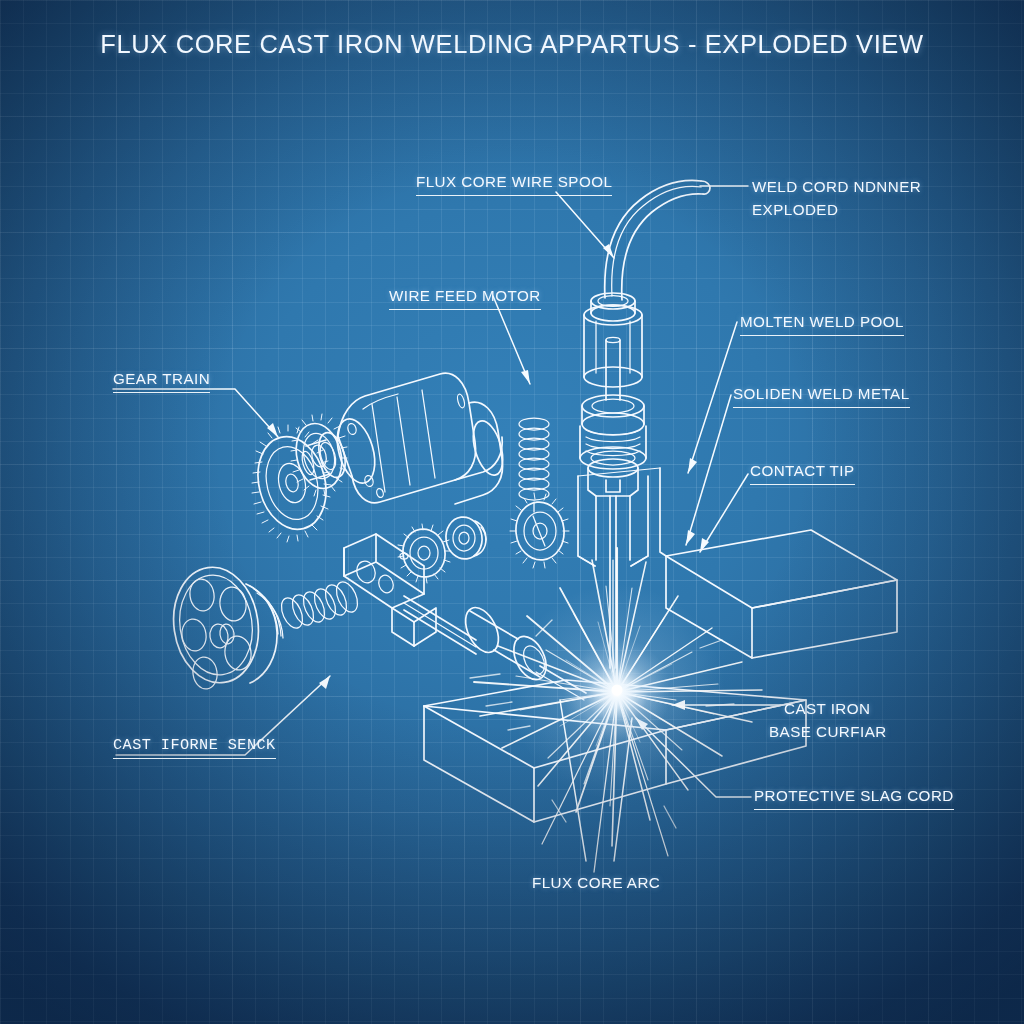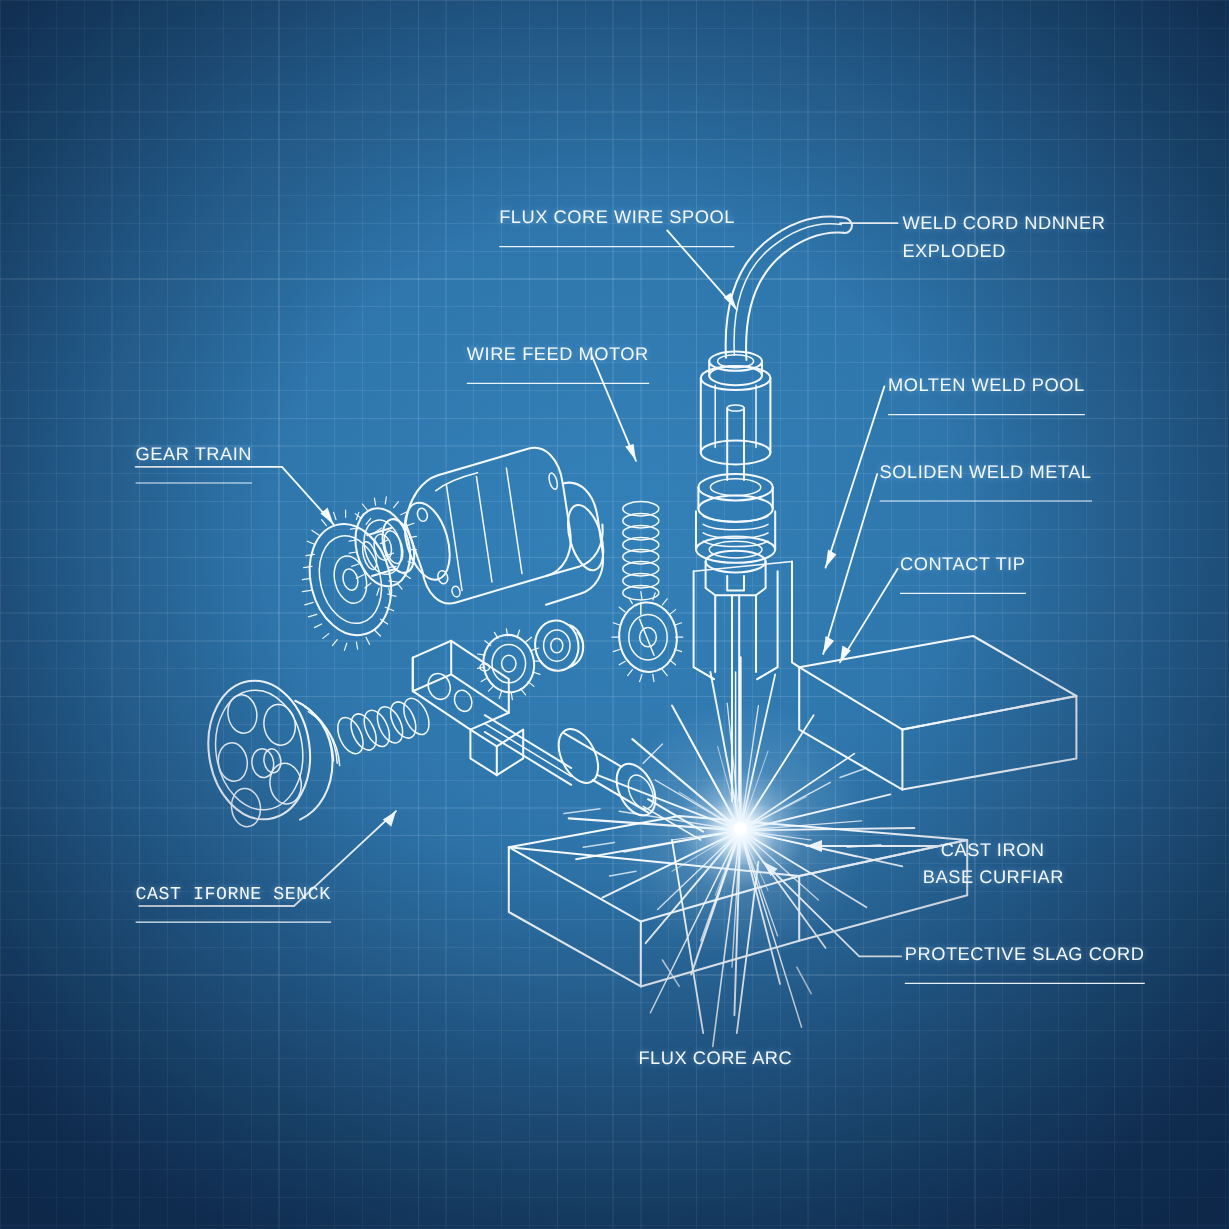--- a/index.html
+++ b/index.html
@@ -27,21 +27,21 @@
   .ttl{
     position:absolute;left:0;right:0;top:30px;text-align:center;
     color:#f2f8ff;font-size:25.5px;letter-spacing:.6px;font-weight:400;
     text-shadow:0 0 7px rgba(180,220,255,.45);
   }
   .lbl{
     position:absolute;color:#f4f9ff;font-size:15.2px;letter-spacing:.45px;
     white-space:pre;line-height:1.33;
     text-shadow:0 0 5px rgba(170,215,255,.5);
   }
-  .lbl.u{border-bottom:1.4px solid rgba(248,252,255,.93);padding-bottom:13px;}
+  .lbl.u{border-bottom:1.4px solid rgba(248,252,255,.93);padding-bottom:3px;}
 </style>
 </head>
 <body>
 
 <div id="stage">
 
   <div id="gridlayer"></div>
 
   <svg id="art" viewBox="0 0 1024 1024">
     <defs>
@@ -376,20 +376,21 @@
         <path d="M508 730 L530 726"></path>
       </g>
       <circle cx="617" cy="692" r="54" fill="url(#coreGlow)"></circle>
       <circle cx="617" cy="692" r="20" fill="url(#coreGlow)"></circle>
       <circle cx="617" cy="690" r="5.5" fill="#ffffff"></circle>
     </g>
   </svg>
 
   <div id="vignette"></div>
 
+  <div class="ttl">FLUX CORE CAST IRON WELDING APPARTUS - EXPLODED VIEW</div>
 
   <div id="labels">
       <div class="lbl u" style="left: 416px; top: 172px;">FLUX CORE WIRE SPOOL</div>
       <div class="lbl" style="left: 752px; top: 177px;">WELD CORD NDNNER</div>
       <div class="lbl" style="left: 752px; top: 200px;">EXPLODED</div>
       <div class="lbl u" style="left: 361px; top: 286px; margin-left: 28px;">WIRE FEED MOTOR</div>
       <div class="lbl u" style="left: 740px; top: 312px;">MOLTEN WELD POOL</div>
       <div class="lbl u" style="left: 113px; top: 369px;">GEAR TRAIN</div>
       <div class="lbl u" style="left: 733px; top: 384px;">SOLIDEN WELD METAL</div>
       <div class="lbl u" style="left: 750px; top: 461px;">CONTACT TIP</div>

